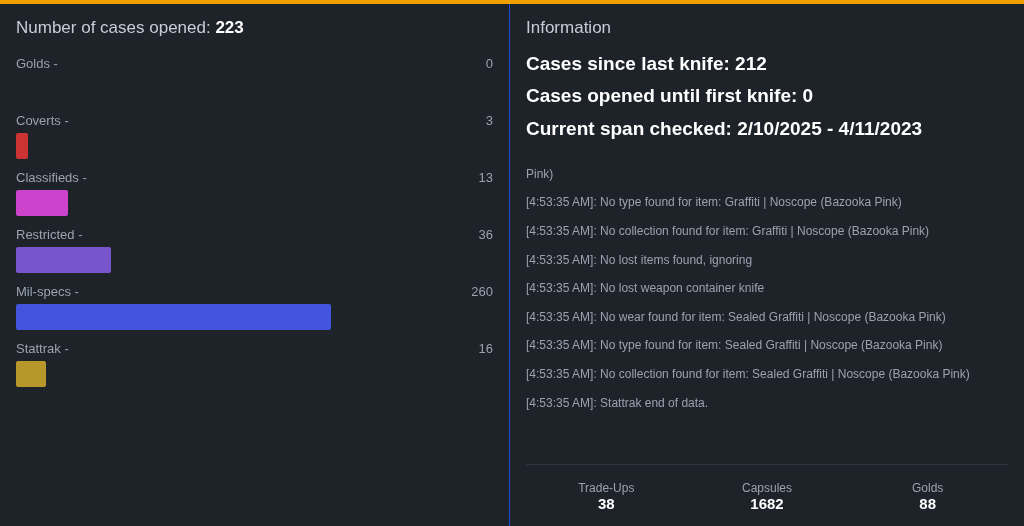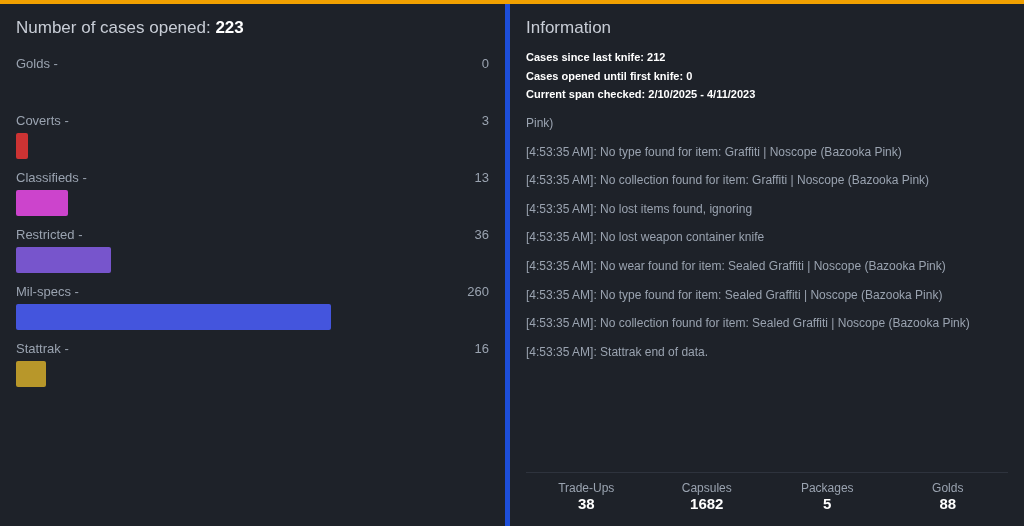--- a/index.html
+++ b/index.html
@@ -21,21 +21,21 @@
 
     .main-container {
       display: flex;
       height: calc(526px - 4px);
     }
 
     
     .left-panel {
       width: 510px;
       padding: 14px 16px;
-      border-right: 5px solid #1d4ed8;
+      border-right: 1px solid #1d4ed8;
       display: flex;
       flex-direction: column;
       gap: 0;
     }
 
     .panel-title {
       font-size: 17px;
       font-weight: 400;
       color: #c8cdd6;
       margin-bottom: 18px;
@@ -98,22 +98,23 @@
 
     .info-title {
       font-size: 17px;
       font-weight: 400;
       color: #c8cdd6;
       margin-bottom: 10px;
     }
 
     .info-stats {
       color: #9aa3b0;
-      font-size: 11px;
+      font-size: 19px;
       line-height: 1.7;
+      margin-bottom: 10px;
     }
 
     .info-stats span {
       color: #ffffff;
       font-weight: 600;
     }
 
     .log-area {
       flex: 1;
       overflow: hidden;
@@ -127,21 +128,21 @@
       white-space: normal;
       word-break: break-word;
       margin-top: 10px;
     }
 
     
     .stats-bar {
       border-top: 1px solid #2e333d;
       display: flex;
       justify-content: space-around;
-      padding-top: 8px;
+      padding-top: 16px;
     }
 
     .stat-item {
       text-align: center;
       flex: 1;
     }
 
     .stat-label {
       color: #9aa3b0;
       font-size: 12px;
@@ -263,23 +264,19 @@
     <div class="stats-bar" id="stats-bar">
         <div class="stat-item">
           <span class="stat-label">Trade-Ups</span>
           <span class="stat-value">38</span>
         </div>
         <div class="stat-item">
           <span class="stat-label">Capsules</span>
           <span class="stat-value">1682</span>
         </div>
         <div class="stat-item">
-          <span class="stat-label">Packages</span>
-          <span class="stat-value">5</span>
-        </div>
-        <div class="stat-item">
           <span class="stat-label">Golds</span>
           <span class="stat-value">88</span>
         </div>
       </div>
   </div>
 
 </div>
 
 </body></html>

